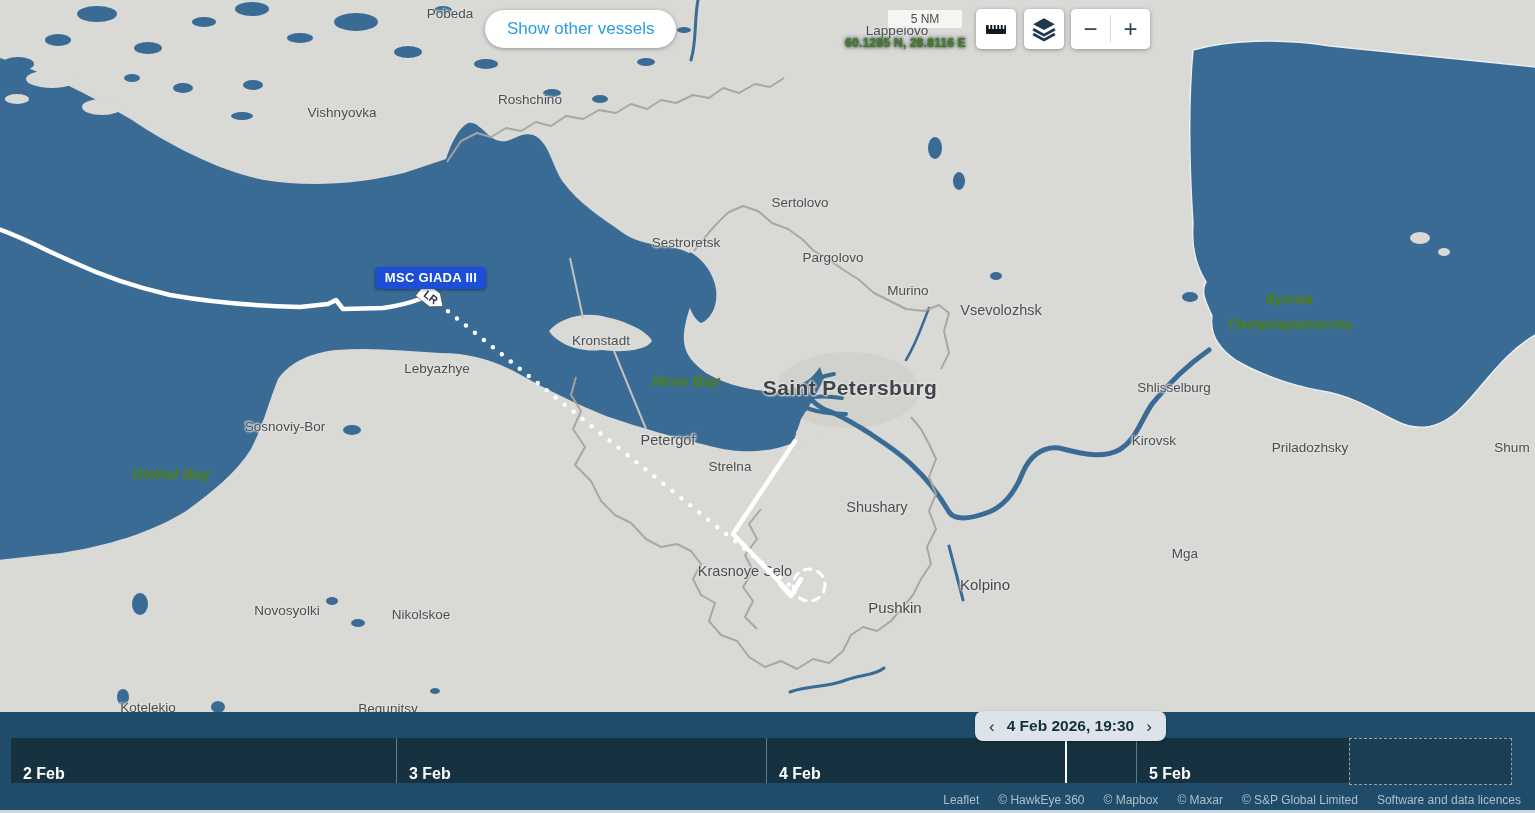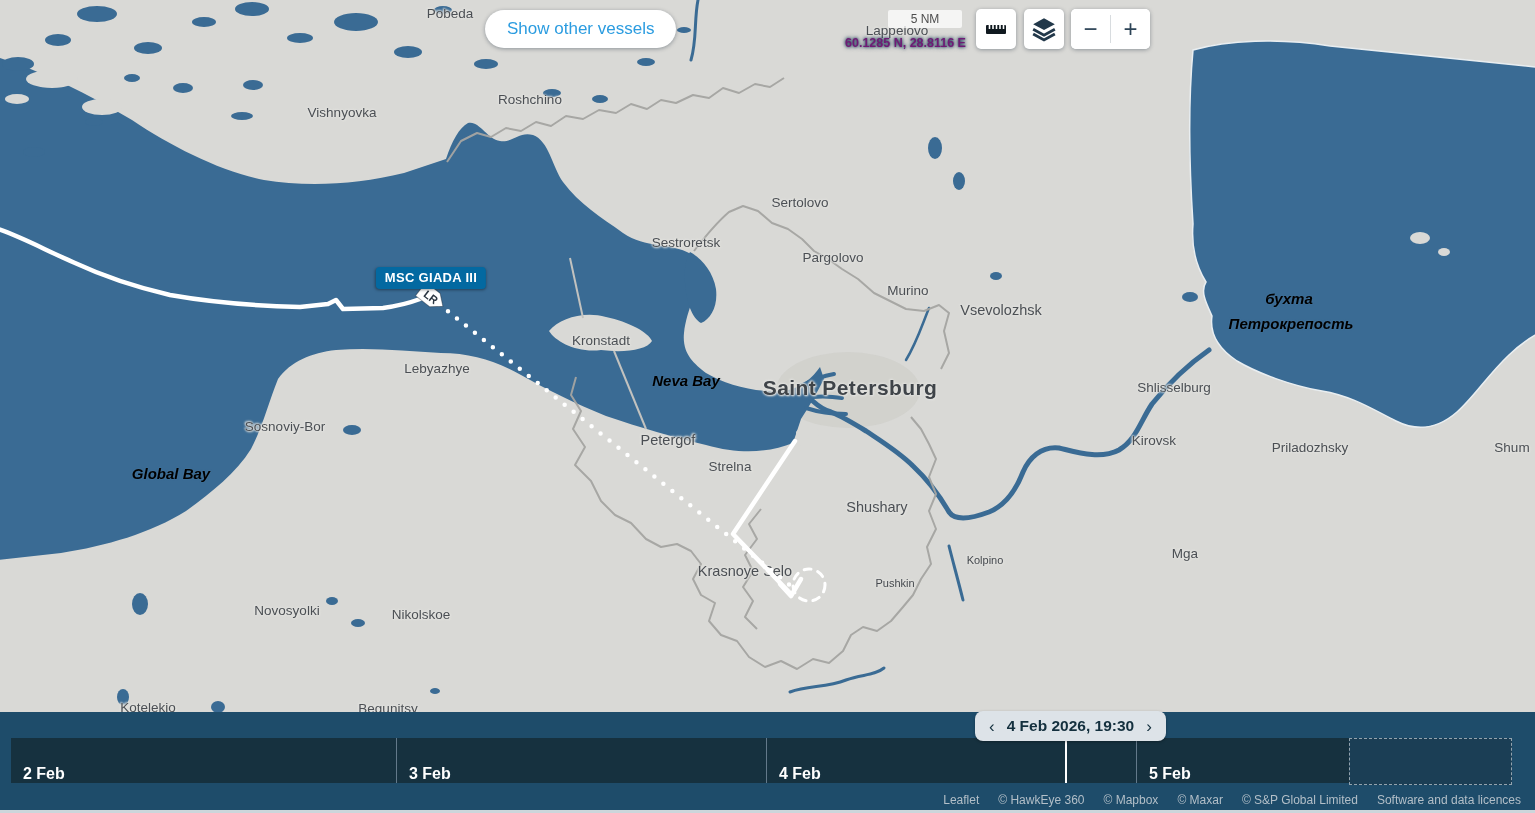--- a/index.html
+++ b/index.html
@@ -8,39 +8,39 @@
   svg{display:block;}
   .abs{position:absolute;}
 
   
   #geo-svg,#track-svg{position:absolute;left:0;top:0;}
   #map-labels{position:absolute;left:0;top:0;width:100%;height:100%;pointer-events:none;}
   .maplabel{position:absolute;transform:translate(-50%,-50%);white-space:nowrap;
     font-size:13.5px;color:#4b4f54;font-weight:400;
     text-shadow:0 0 2px #e2e2df,0 0 3px #e2e2df,1px 1px 2px #e2e2df,-1px -1px 2px #e2e2df;}
   .maplabel.md{font-size:14.5px;}
-  .maplabel.lg{font-size:11px;color:#45494e;}
+  .maplabel.lg{font-size:15px;color:#45494e;margin-top:24px;}
   .maplabel.big{font-size:21px;font-weight:600;color:#3f4449;letter-spacing:.4px;}
-  .maplabel.water{font-style:italic;font-size:15px;color:#000000;font-weight:600;
+  .maplabel.water{font-style:italic;font-size:15px;color:#4d7c0f;font-weight:600;
     text-shadow:0 0 2px rgba(90,140,180,.45);}
 
   
   #vessel-label{position:absolute;left:431px;top:267px;transform:translateX(-50%);
-    background:#0369a1;color:#fff;font-size:13px;font-weight:700;letter-spacing:.3px;
+    background:#1d4ed8;color:#fff;font-size:13px;font-weight:700;letter-spacing:.3px;
     padding:3px 9px 4px;border-radius:4px;box-shadow:0 1px 3px rgba(0,0,0,.4);}
 
   
   .mapbtn{position:absolute;background:#fff;border:none;border-radius:5px;
     box-shadow:0 1px 4px rgba(0,20,40,.35);display:flex;align-items:center;
     justify-content:center;cursor:pointer;}
   #show-vessels{left:485px;top:10px;height:38px;border-radius:19px;padding:4px 22px;
     font-size:17px;color:#2b9ce0;font-family:inherit;}
   #scale-box{left:888px;top:10px;width:74px;height:18px;background:rgba(255,255,255,.72);
     border-radius:2px;box-shadow:none;font-size:12px;color:#4e4e4e;cursor:default;}
-  #coords{left:845px;top:36px;color:#701a75;font-size:12.5px;font-weight:600;
+  #coords{left:845px;top:36px;color:#4d7c0f;font-size:12.5px;font-weight:600;
     text-shadow:0 0 3px rgba(10,45,75,.95),0 0 5px rgba(10,45,75,.7);}
   #btn-ruler{left:976px;top:9px;width:40px;height:40px;}
   #btn-layers{left:1024px;top:9px;width:40px;height:40px;}
   #zoomctl{left:1071px;top:9px;width:79px;height:40px;padding:0;overflow:hidden;}
   #zoomctl button{width:39px;height:40px;background:#fff;border:none;cursor:pointer;
     font-size:24px;color:#2c4356;line-height:1;padding:0;font-family:inherit;}
   #zoomctl .divider{width:1px;height:28px;background:#d8dcdf;}
   #searchbar{left:1157px;top:9px;width:368px;height:40px;justify-content:flex-start;}
   #searchbar input{border:none;outline:none;flex:1;height:100%;padding:0 8px 0 16px;
     font-size:16.5px;font-family:inherit;color:#333;background:transparent;}

